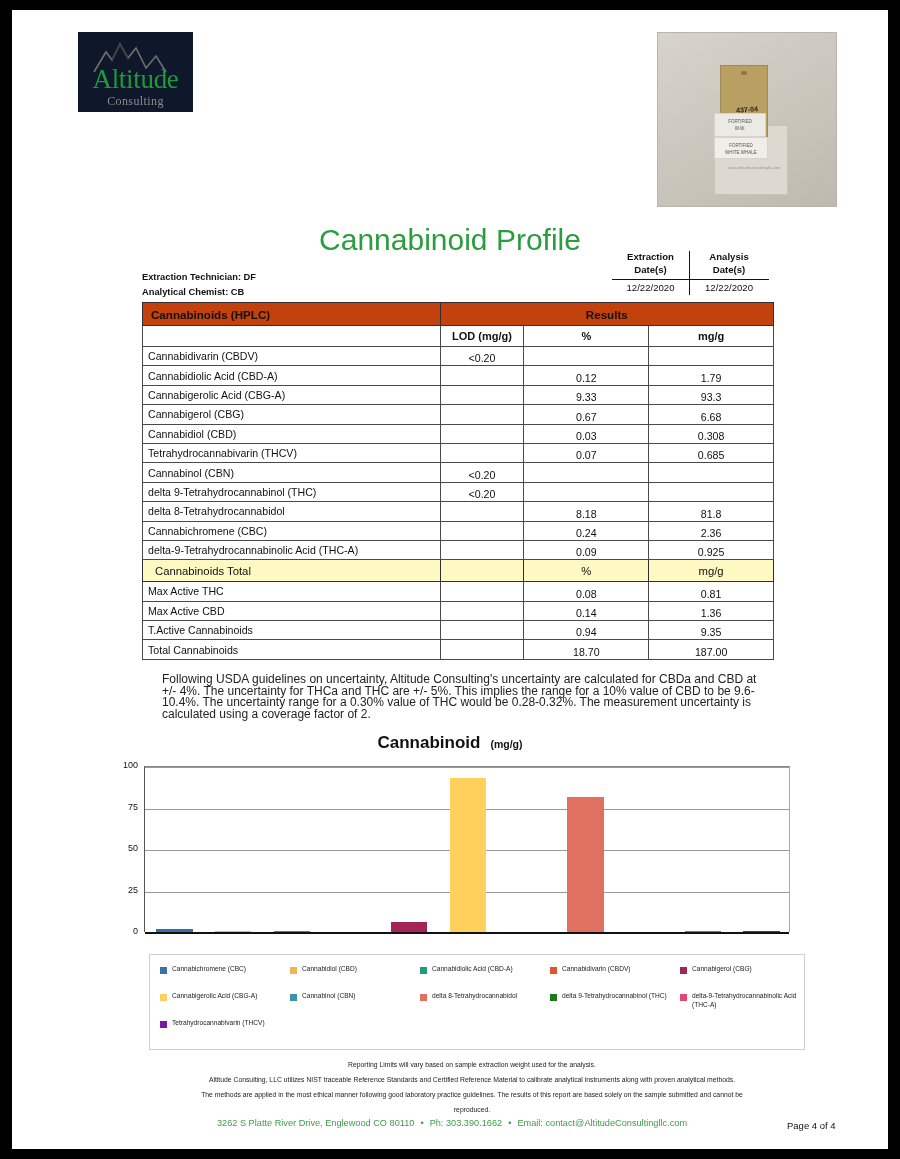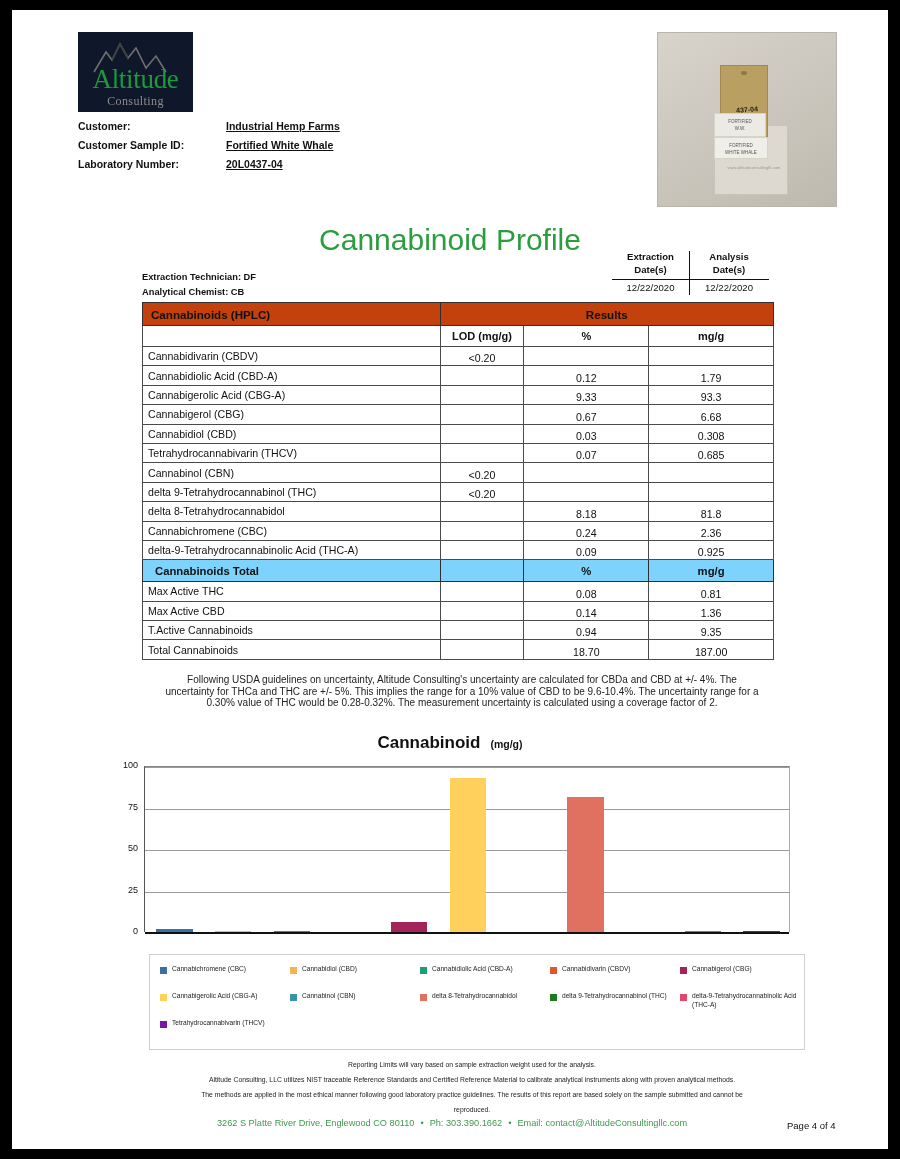--- a/index.html
+++ b/index.html
@@ -105,28 +105,28 @@
   .c-mgg  { width:125px; text-align:center; }
   tr.head-green td {
     background:#c2410c; font-weight:bold; font-size:11.6px; height:23px;
     border:1px solid #2f2f2f;
   }
   tr.head-green td.c-name { padding-left:8px !important; }
   tr.subhead td { font-weight:bold; font-size:11px; height:21px; text-align:center; }
   tr.data td { height:19.4px; }
   tr.data td.c-pct, tr.data td.c-mgg, tr.data td.c-lod { vertical-align:bottom; padding-bottom:1px !important; }
   tr.total-head td {
-    background:#7dd3fc; font-weight:bold; font-size:11.3px; height:22px; border:1px solid #2f2f2f;
+    background:#fef9c3; font-weight:normal; font-size:11.3px; height:22px; border:1px solid #2f2f2f;
   }
   tr.total-head td.c-name { padding-left:12px !important; }
 
   
   .uncert {
-    position:absolute; left:150px; top:664px; width:600px; text-align:center;
-    font-size:10px; color:#222; line-height:11.5px;
+    position:absolute; left:150px; top:664px; width:600px; 
+    font-size:12px; color:#222; line-height:11.5px;
   }
 
   
   .chart-title {
     position:absolute; left:0; top:723px; width:876px; text-align:center;
     font-size:17px; font-weight:bold; color:#111;
   }
   .chart-title .unit { font-size:10.5px; font-weight:bold; margin-left:10px; }
 
   .plot {
@@ -172,34 +172,20 @@
 
   <div class="logo-box">
     <svg class="logo-mtn" viewBox="0 0 92 36">
       <polyline points="4,34 16,14 22,22 30,6 38,20 46,10 56,30 66,18 76,34" fill="none" stroke="#6f6f6f" stroke-width="1.6"></polyline>
       <polyline points="22,22 30,6 38,20" fill="none" stroke="#3f3f3f" stroke-width="1.6"></polyline>
     </svg>
     <div class="logo-alt">Altitude</div>
     <div class="logo-cons">Consulting</div>
   </div>
 
-  <div class="meta">
-    <div class="meta-row">
-      <span class="meta-label">Customer:</span>
-      <span class="meta-val">Industrial Hemp Farms</span>
-    </div>
-    <div class="meta-row">
-      <span class="meta-label">Customer Sample ID:</span>
-      <span class="meta-val">Fortified White Whale</span>
-    </div>
-    <div class="meta-row">
-      <span class="meta-label">Laboratory Number:</span>
-      <span class="meta-val">20L0437-04</span>
-    </div>
-  </div>
 
   <div class="photo">
     <div class="ph-bg"></div>
     <div class="ph-card"></div>
     <div class="ph-tag">
       <div class="ph-hole"></div>
       <div class="ph-code">437-04</div>
     </div>
     <div class="ph-lab1">
       <div class="ph-txt">FORTIFIED<br>W.W.</div>

